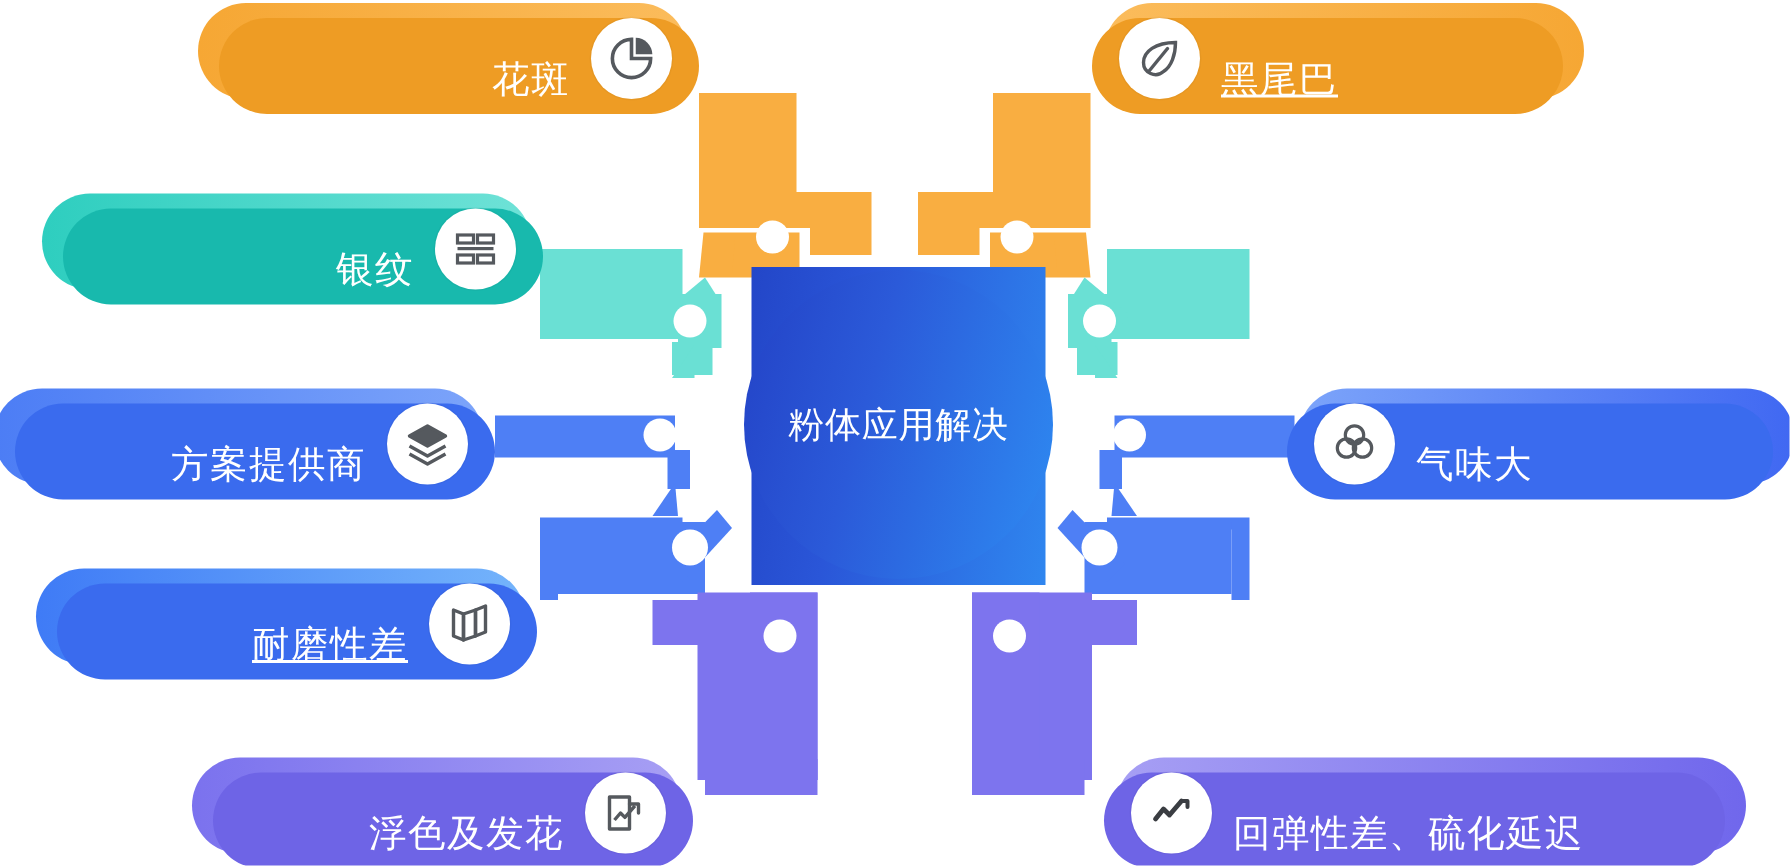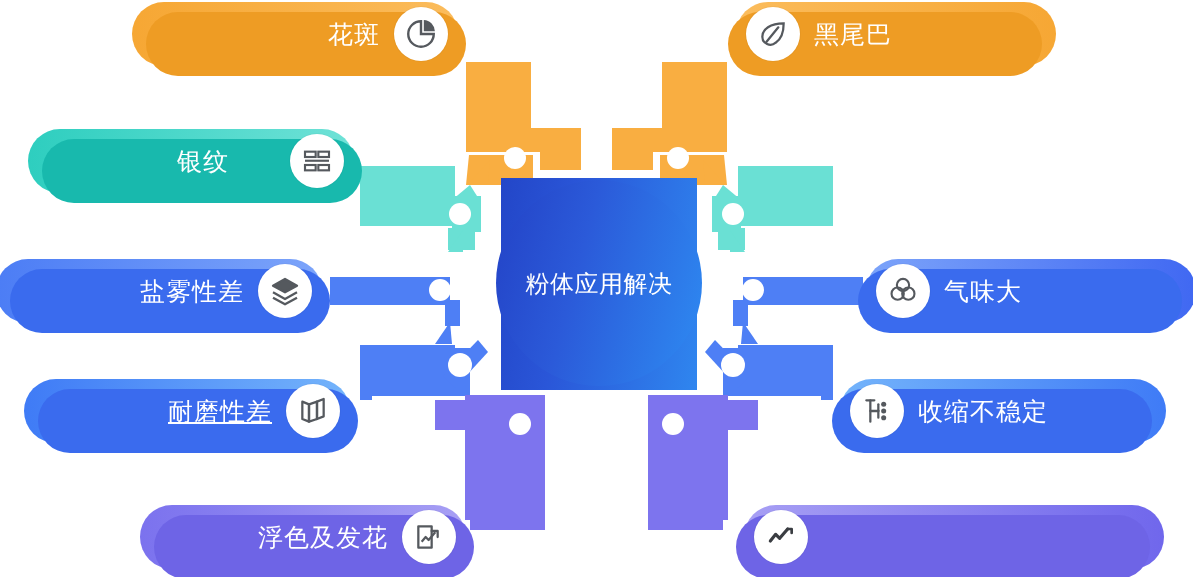--- a/index.html
+++ b/index.html
@@ -9,21 +9,21 @@
     position:relative;
   }
   #stage{position:absolute;left:0;top:0;width:1193px;height:577px;}
 
   
   #connectors{position:absolute;left:0;top:0;width:1193px;height:577px;z-index:1;}
 
   
   .pill{
     position:absolute;z-index:3;
-    display:flex;align-items:center;
+    display:flex;align-items:flex-end;
     height:64px;border-radius:32px;
     box-sizing:border-box;
     color:#ffffff;
   }
   .pill .shadow{
     position:absolute;left:14px;top:10px;right:-8px;bottom:-10px;
     border-radius:32px;z-index:-1;
   }
   .pill.left{justify-content:flex-end;padding-right:10px;}
   .pill.right{justify-content:flex-start;padding-left:10px;}
@@ -152,37 +152,37 @@
     <div class="shadow" style="background:#EE9C24;"></div>
     <span class="label">花斑</span>
     <span class="badge">
       <svg width="34" height="34" viewBox="0 0 24 24" fill="none" stroke="#55595E" stroke-width="1.7">
         <path d="M12 3a9 9 0 1 0 9 9h-9V3z"></path>
           <path d="M14 2.2A8 8 0 0 1 21.8 10H14V2.2z" fill="#55595E" stroke="none"></path>
       </svg>
     </span>
   </div>
 
-  <div class="pill left" style="left:28px;top:129px;width:326px;background:linear-gradient(90deg,#2ECEBF 0%,#6FE2D7 100%);gap:47px;">
+  <div class="pill left" style="left:28px;top:129px;width:326px;background:linear-gradient(90deg,#2ECEBF 0%,#6FE2D7 100%);">
     <div class="shadow" style="background:#18B9AD;"></div>
     <span class="label">银纹</span>
     <span class="badge">
       <svg width="32" height="32" viewBox="0 0 24 24" fill="none" stroke="#55595E" stroke-width="1.6">
         <rect x="3" y="5" width="8" height="4"></rect>
           <rect x="13" y="5" width="8" height="4"></rect>
         <rect x="3" y="11" width="18" height="1.6" fill="#55595E" stroke="none"></rect>
         <rect x="3" y="15" width="8" height="4"></rect>
           <rect x="13" y="15" width="8" height="4"></rect>
       </svg>
     </span>
   </div>
 
   <div class="pill left" style="left:-4px;top:259px;width:326px;background:linear-gradient(90deg,#4C7DF5 0%,#7CA4FA 100%);">
     <div class="shadow" style="background:#3A6BEE;"></div>
-    <span class="label">盐雾性差</span>
+    <span class="label">方案提供商</span>
     <span class="badge">
       <svg width="32" height="32" viewBox="0 0 24 24" fill="none" stroke="#55595E" stroke-width="1.7" stroke-linejoin="round">
         <path d="M12 3 3 8l9 5 9-5-9-5z" fill="#55595E"></path>
         <path d="M3 13l9 5 9-5"></path>
           <path d="M3 17l9 5 9-5"></path>
       </svg>
     </span>
   </div>
 
   <div class="pill left" style="left:24px;top:379px;width:326px;background:linear-gradient(90deg,#3F7BF6 0%,#74B4FB 100%);text-decoration:underline;">
@@ -190,33 +190,33 @@
     <span class="label">耐磨性差</span>
     <span class="badge">
       <svg width="32" height="32" viewBox="0 0 24 24" fill="none" stroke="#55595E" stroke-width="1.7" stroke-linejoin="round">
         <path d="M4 5l5 2v13l-5-2V5z"></path>
           <path d="M9 7l6-2v13l-6 2V7z"></path>
           <path d="M15 5l5-2v13l-5 2V5z"></path>
       </svg>
     </span>
   </div>
 
-  <div class="pill left" style="left:140px;top:505px;width:326px;background:linear-gradient(90deg,#7B72EE 0%,#A79FF4 100%);font-family:Liberation Serif, serif;">
+  <div class="pill left" style="left:128px;top:505px;width:326px;background:linear-gradient(90deg,#7B72EE 0%,#A79FF4 100%);font-family:Liberation Serif, serif;">
     <div class="shadow" style="background:#6E64E6;"></div>
     <span class="label">浮色及发花</span>
     <span class="badge">
       <svg width="32" height="32" viewBox="0 0 24 24" fill="none" stroke="#55595E" stroke-width="1.7" stroke-linejoin="round">
         <path d="M4 4h10v16H4V4z"></path>
           <path d="M6.5 15.5l3-3.5 2.2 2.2 5-5.8"></path>
         <path d="M14 7.5h4.5V12" stroke-linecap="round"></path>
       </svg>
     </span>
   </div>
 
-  <div class="pill right" style="left:736px;top:2px;width:320px;background:linear-gradient(90deg,#FBBC5C 0%,#F6A734 100%);">
+  <div class="pill right" style="left:736px;top:2px;width:320px;background:linear-gradient(90deg,#FBBC5C 0%,#F6A734 100%);text-decoration:underline;">
     <div class="shadow" style="background:#EE9C24;left:-8px;right:14px;"></div>
     <span class="badge">
       <svg width="32" height="32" viewBox="0 0 24 24" fill="none" stroke="#55595E" stroke-width="1.7" stroke-linecap="round">
         <path d="M20 4C10 4 4 8.5 4 14a6 6 0 0 0 10 4.5C18 16 20 10 20 4z"></path>
         <path d="M16 7L7 18"></path>
       </svg>
     </span>
     <span class="label">黑尾巴</span>
   </div>
 
@@ -226,40 +226,25 @@
     <span class="badge">
       <svg width="32" height="32" viewBox="0 0 24 24" fill="none" stroke="#55595E" stroke-width="1.6">
         <circle cx="8" cy="14" r="4.6"></circle>
           <circle cx="16" cy="14" r="4.6"></circle>
           <circle cx="12" cy="7.5" r="4.6"></circle>
       </svg>
     </span>
     <span class="label">气味大</span>
   </div>
 
-  <div class="pill right" style="left:840px;top:379px;width:326px;background:linear-gradient(90deg,#74B4FB 0%,#3F7BF6 100%);">
-    <div class="shadow" style="background:#3A6BEE;left:-8px;right:14px;"></div>
-    <span class="badge">
-      <svg width="32" height="32" viewBox="0 0 24 24" fill="none" stroke="#55595E" stroke-width="1.7" stroke-linecap="round">
-        <path d="M7 4v16"></path>
-          <path d="M4 4h6"></path>
-          <path d="M7 12h6"></path>
-          <path d="M13 12V7"></path>
-          <path d="M13 12v5"></path>
-        <circle cx="17" cy="7" r="1.9" fill="#55595E" stroke="none"></circle>
-        <circle cx="17" cy="12" r="1.9" fill="#55595E" stroke="none"></circle>
-        <circle cx="17" cy="17" r="1.9" fill="#55595E" stroke="none"></circle>
-      </svg>
-    </span>
-    <span class="label">收缩不稳定</span>
-  </div>
 
   <div class="pill right" style="left:744px;top:505px;width:420px;background:linear-gradient(90deg,#A79FF4 0%,#7067EC 100%);">
     <div class="shadow" style="background:#6E64E6;left:-8px;right:14px;"></div>
     <span class="badge">
       <svg width="32" height="32" viewBox="0 0 24 24" fill="none" stroke="#3A3D42" stroke-width="2.4" stroke-linecap="round" stroke-linejoin="round">
         <path d="M4 15l4-5 3 3 6-7"></path>
           <path d="M17 6h3v3" stroke-width="2"></path>
       </svg>
     </span>
+    <span class="label">回弹性差、硫化延迟</span>
   </div>
 
 </div>
 
 </body></html>

